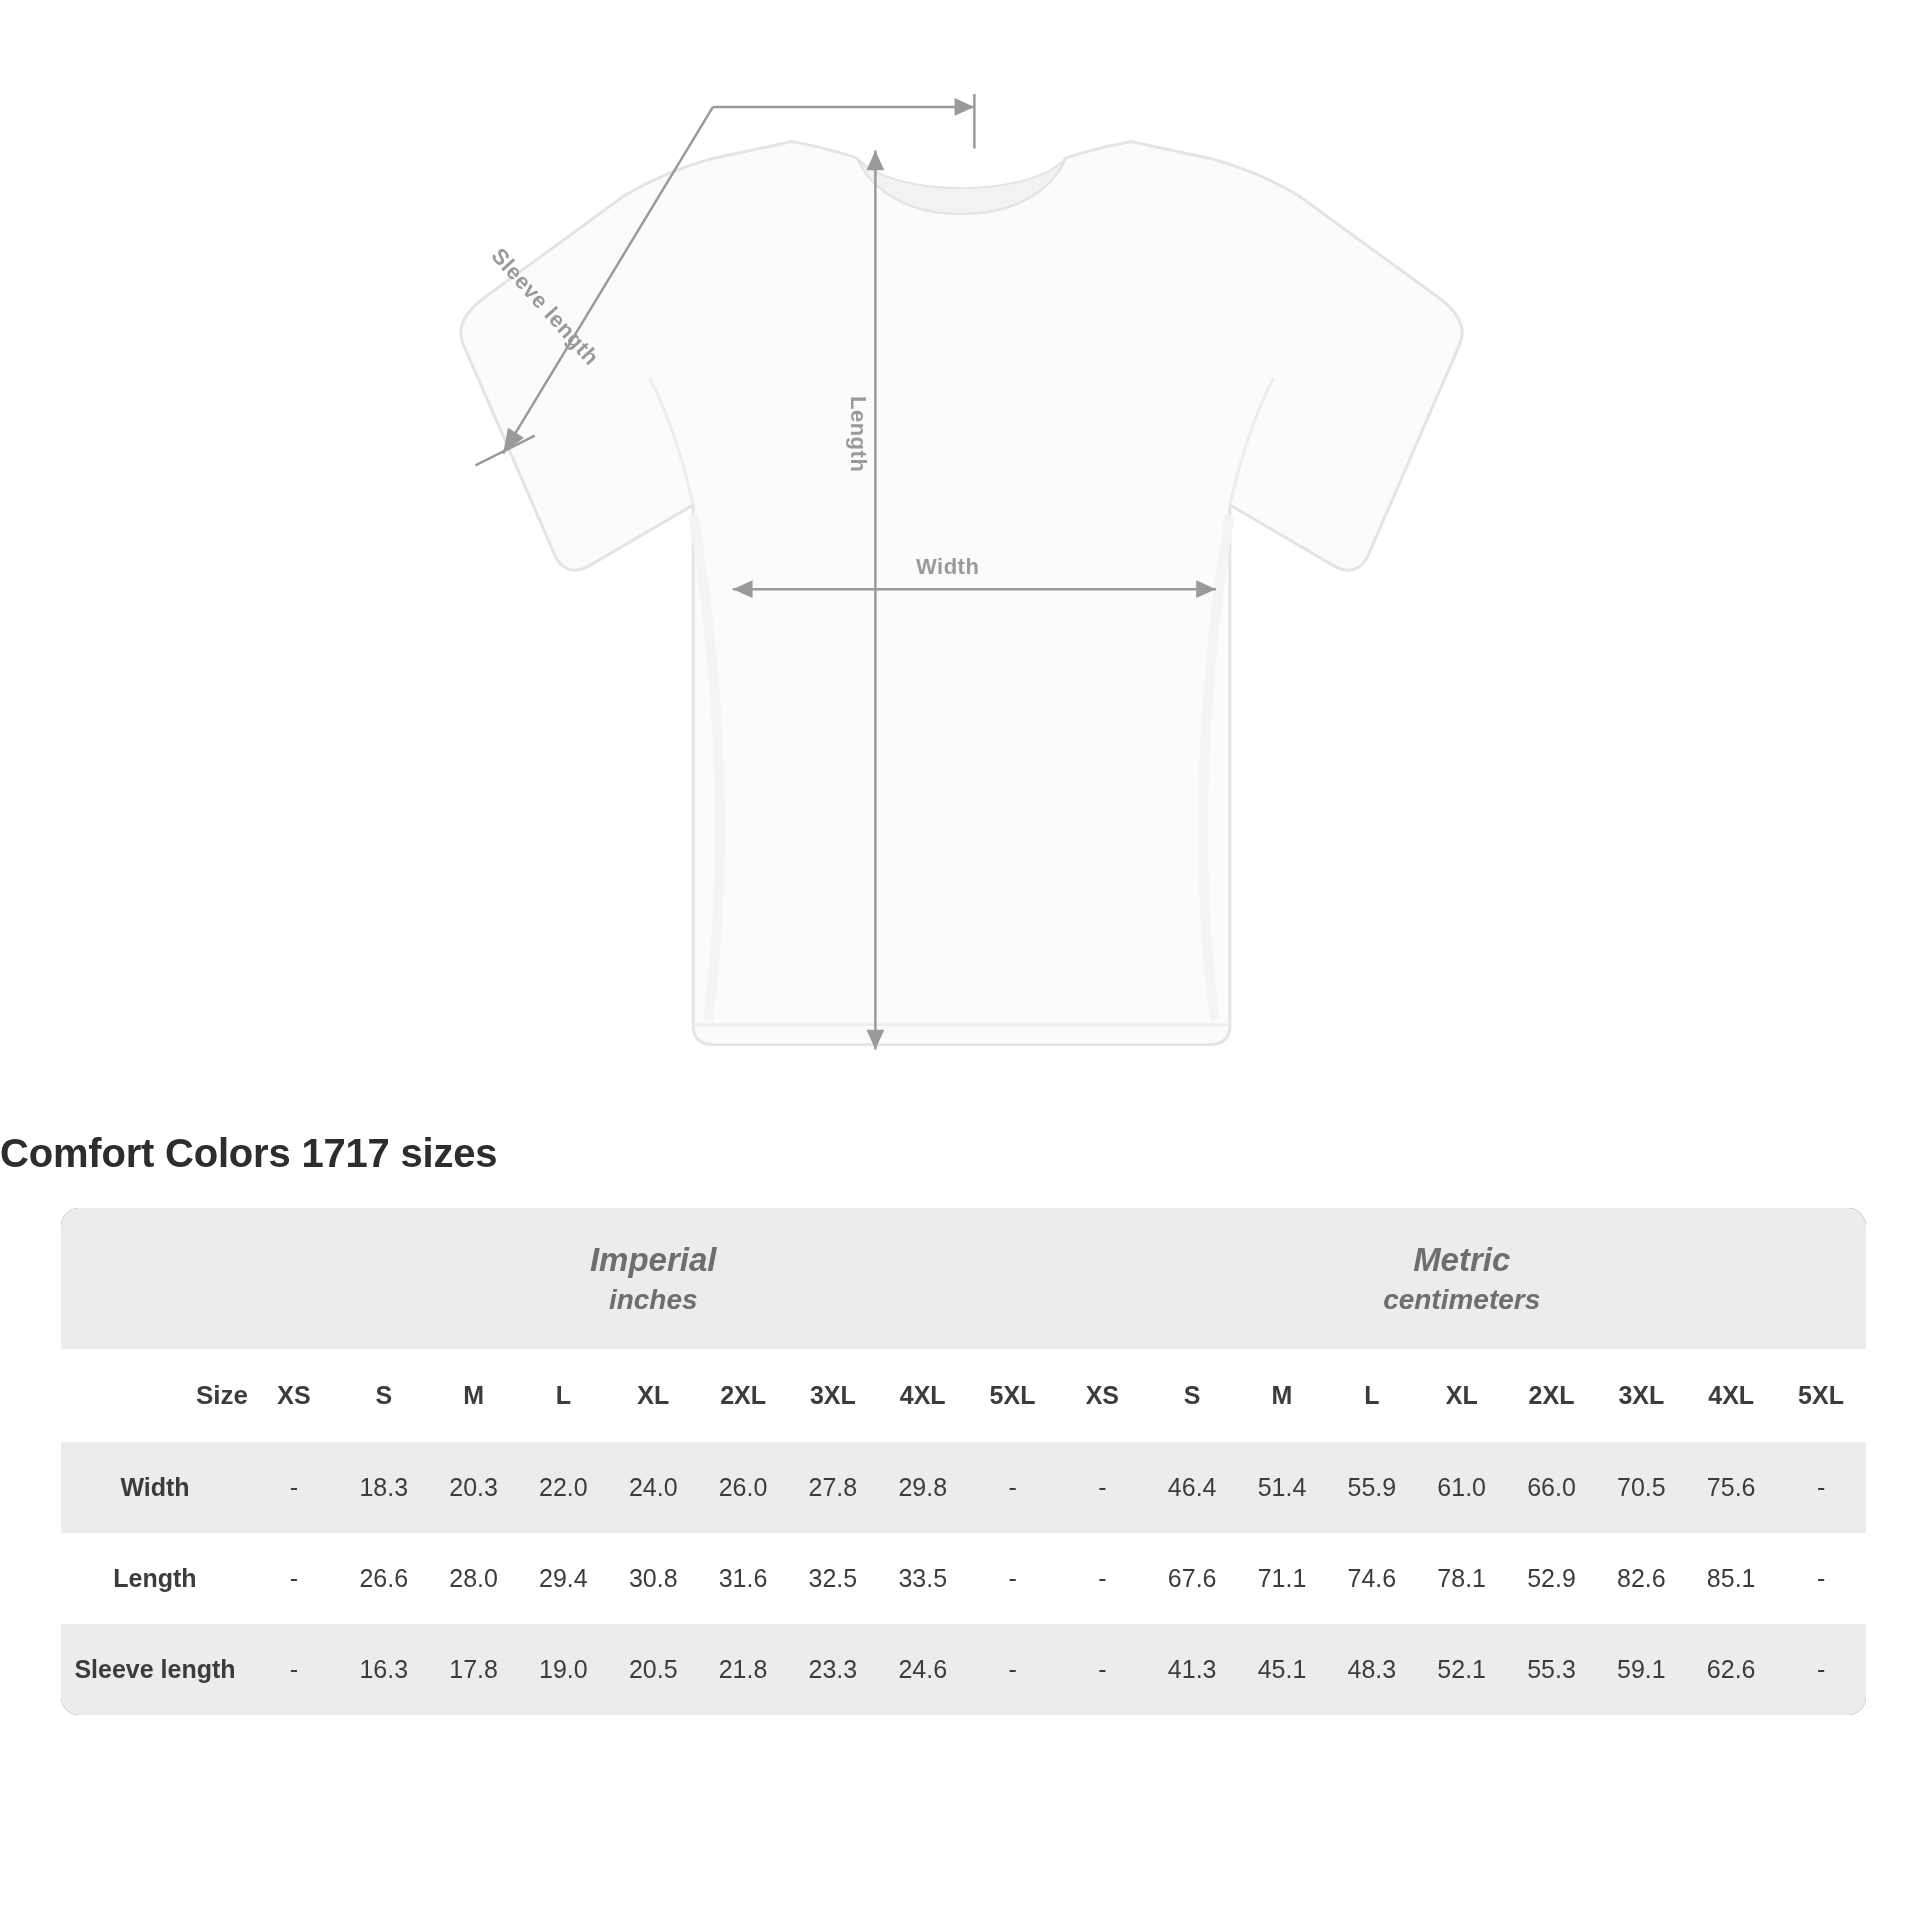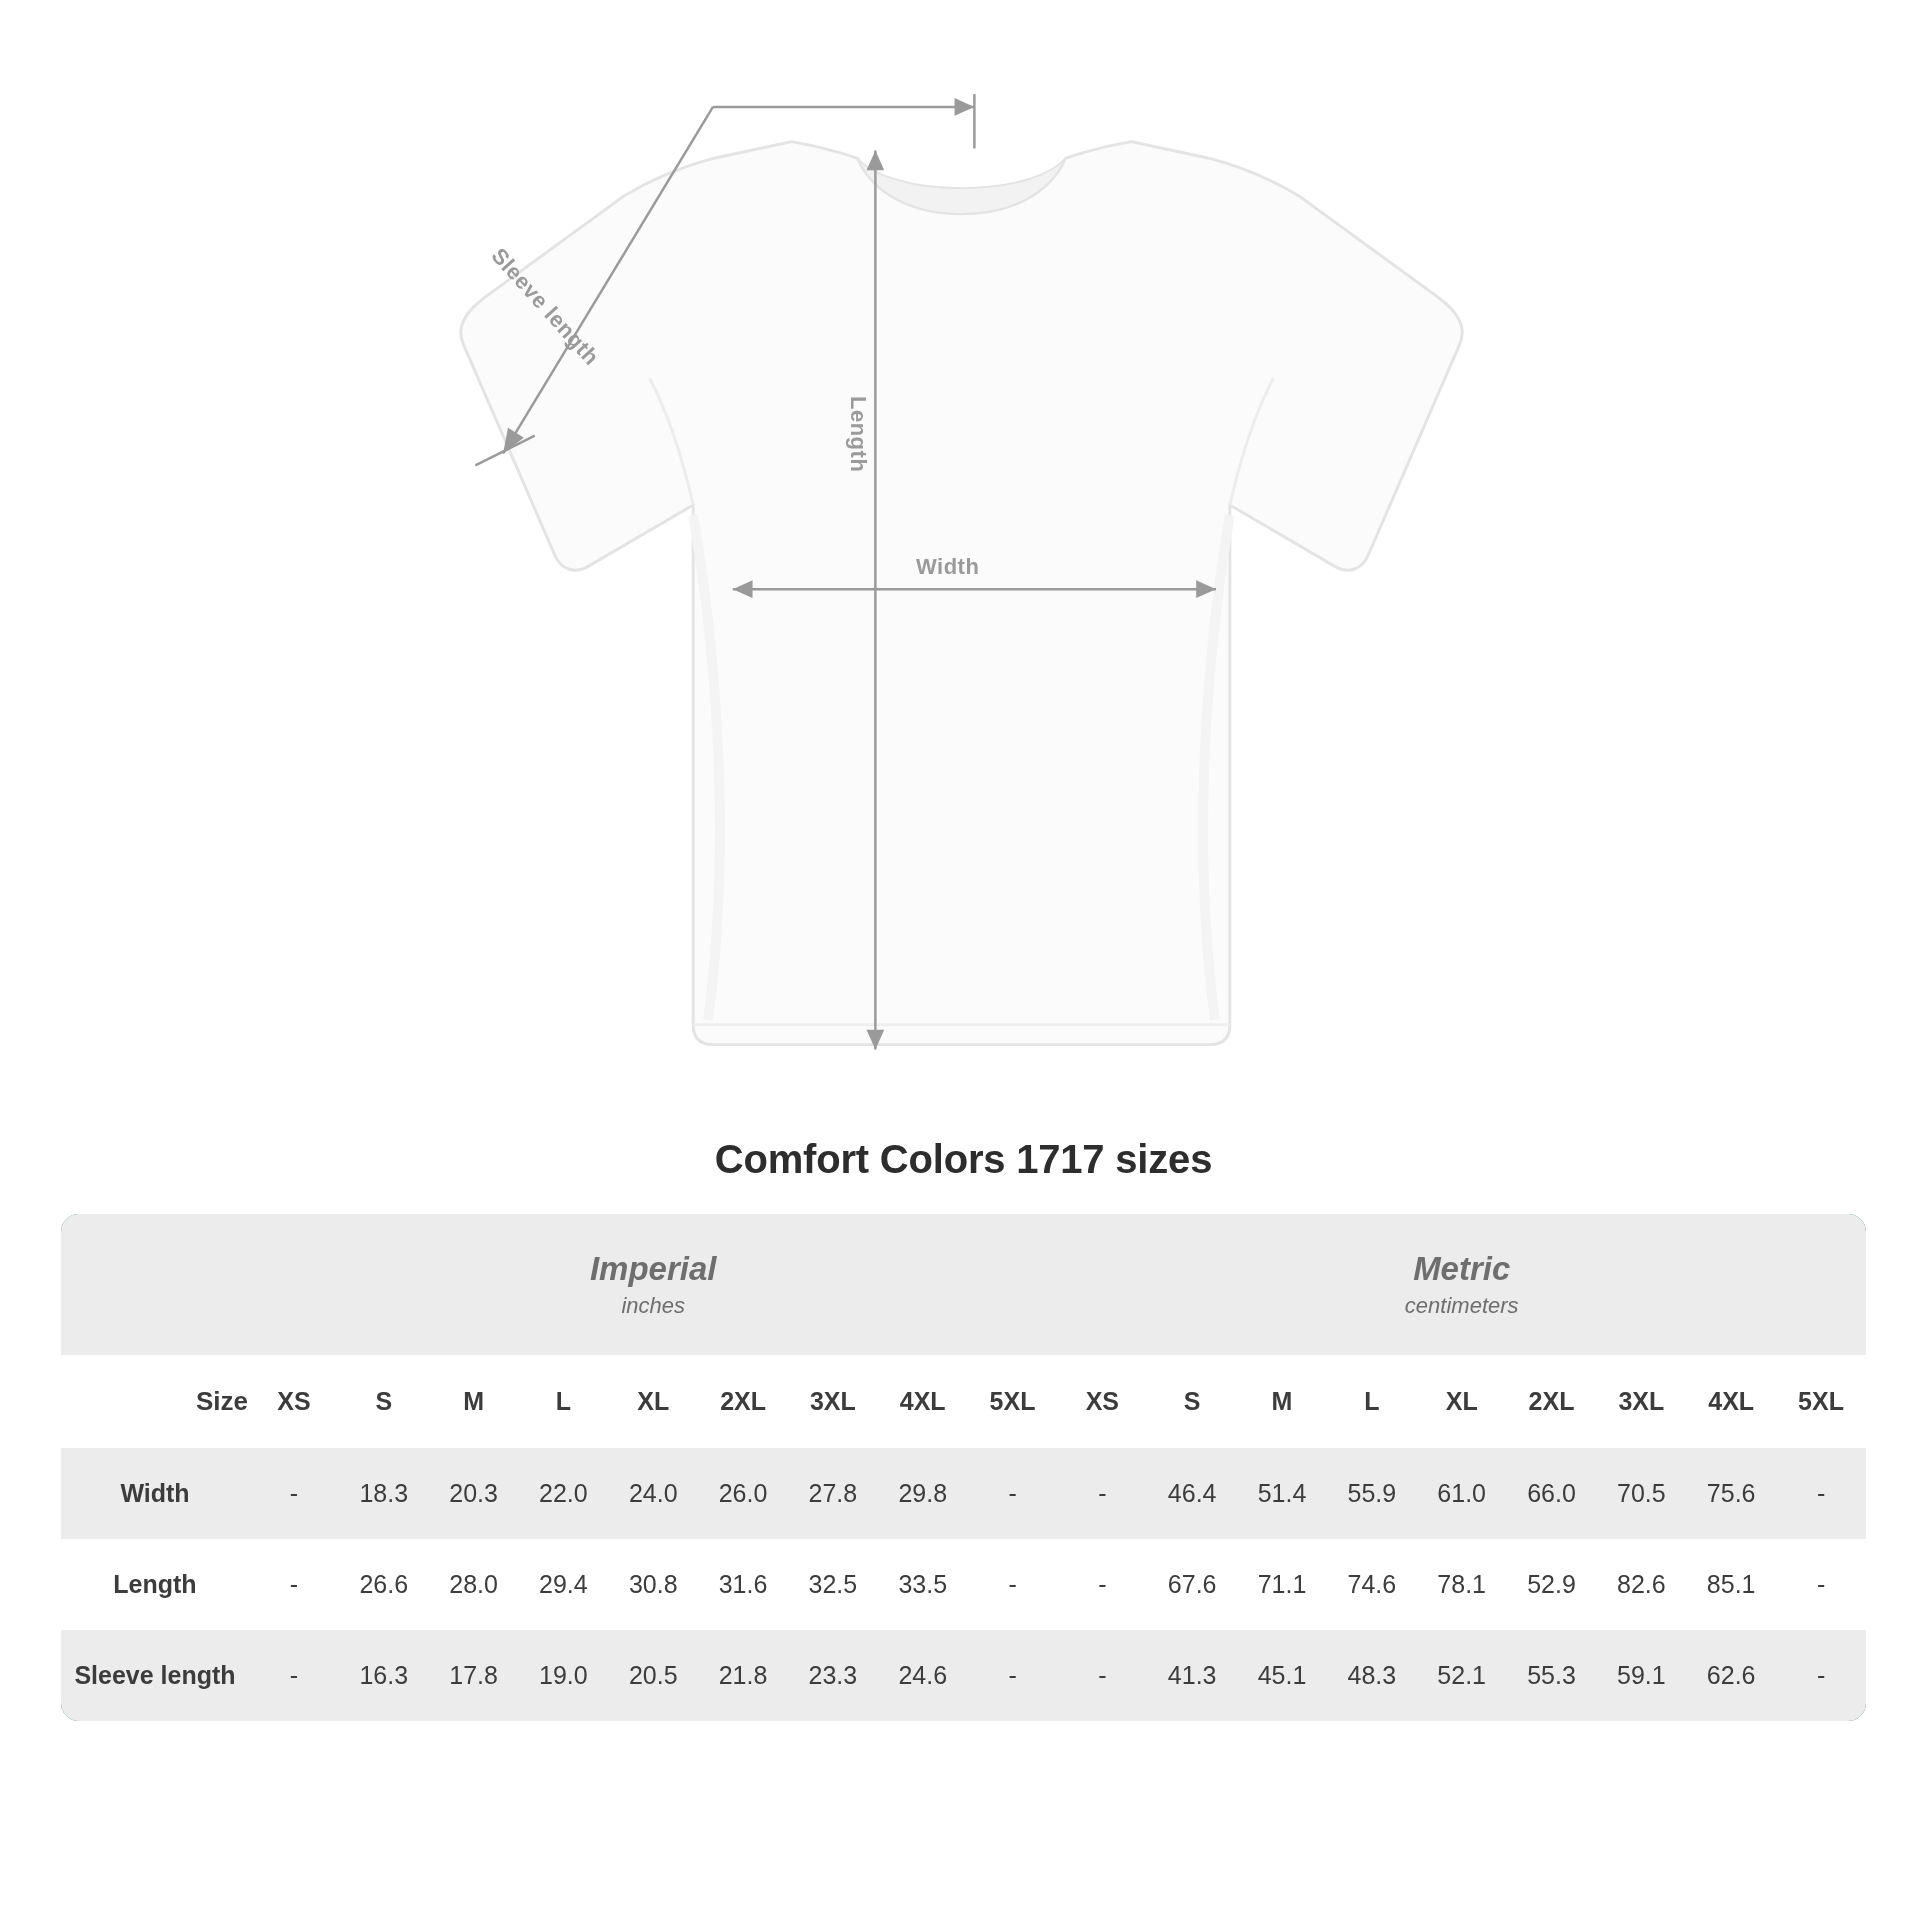--- a/index.html
+++ b/index.html
@@ -56,22 +56,22 @@
   .label-sleeve {
     left: 505px;
     top: 243px;
     font-size: 22px;
     transform: rotate(48deg);
     transform-origin: left top;
   }
 
   
   .title-block {
-    text-align: center;
-    margin-top: 28px;
+    text-align: left;
+    margin-top: 22px;
   }
   .chart-title {
     font-size: 40px;
     font-weight: bold;
     color: #2d2d2d;
     letter-spacing: -0.2px;
   }
   .chart-note {
     font-size: 22px;
     font-style: italic;
@@ -106,24 +106,25 @@
     background: #ececec;
   }
   .unit-name {
     font-size: 33px;
     font-weight: bold;
     font-style: italic;
     color: #6e6e6e;
     line-height: 1.15;
   }
   .unit-sub {
-    font-size: 22px;
+    font-size: 28px;
     font-style: italic;
     color: #6e6e6e;
     margin-top: 6px;
+    font-weight: bold;
   }
 
   
   .size-row th {
     height: 91px;
     background: #ffffff;
     font-size: 26px;
     font-weight: bold;
     color: #4a4a4a;
   }

